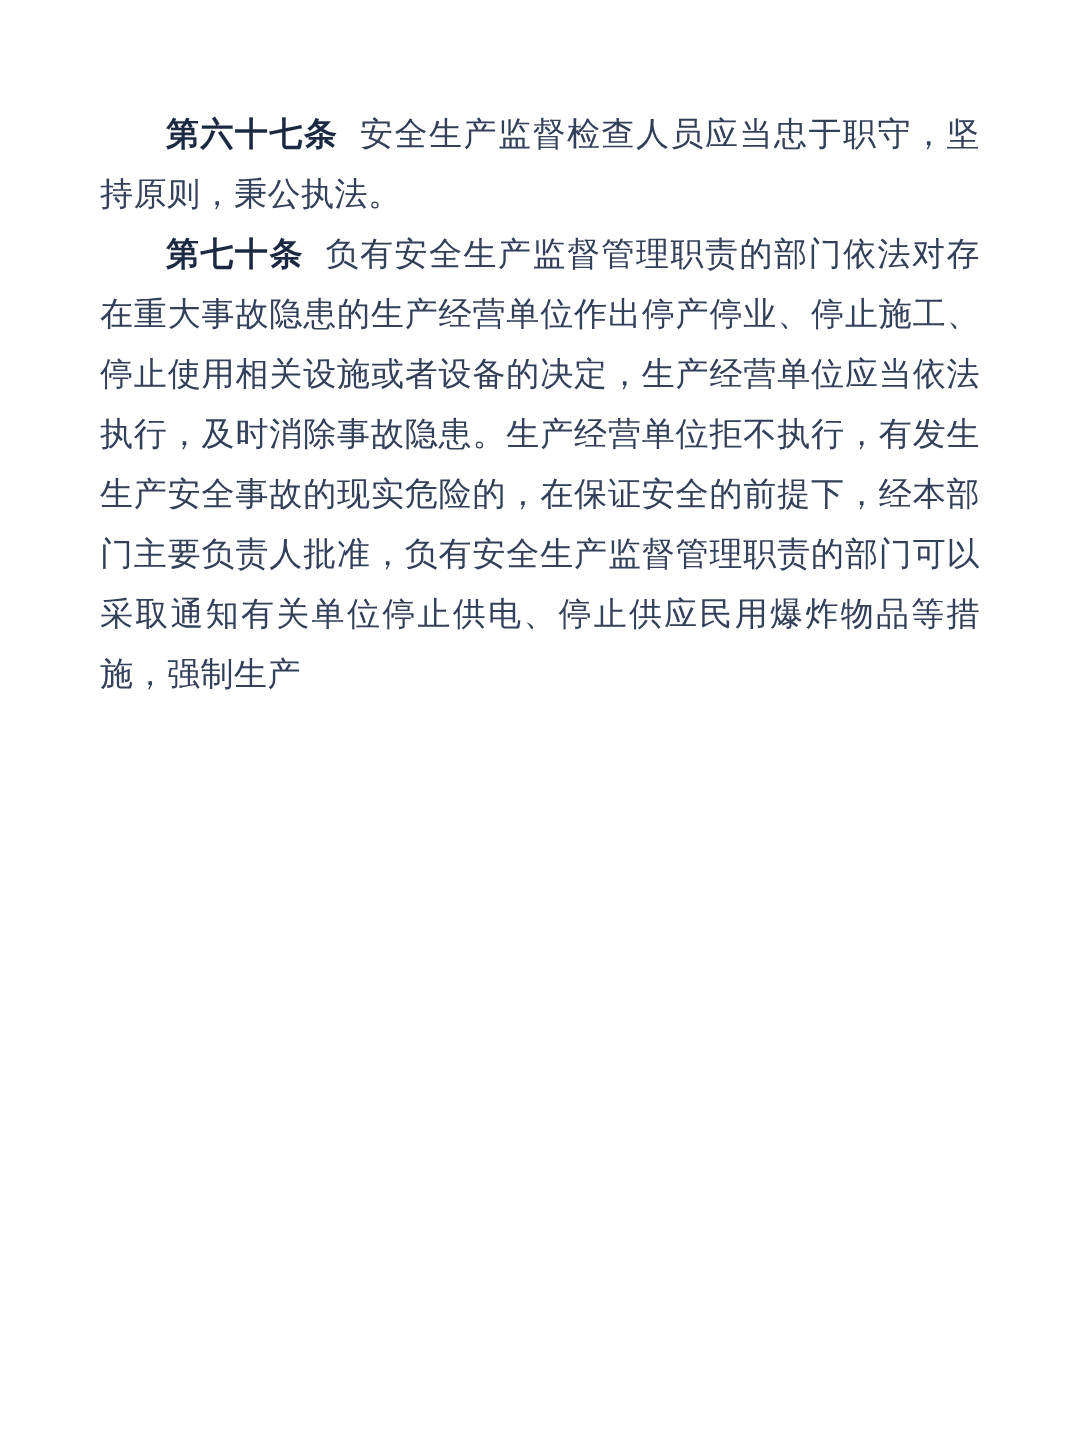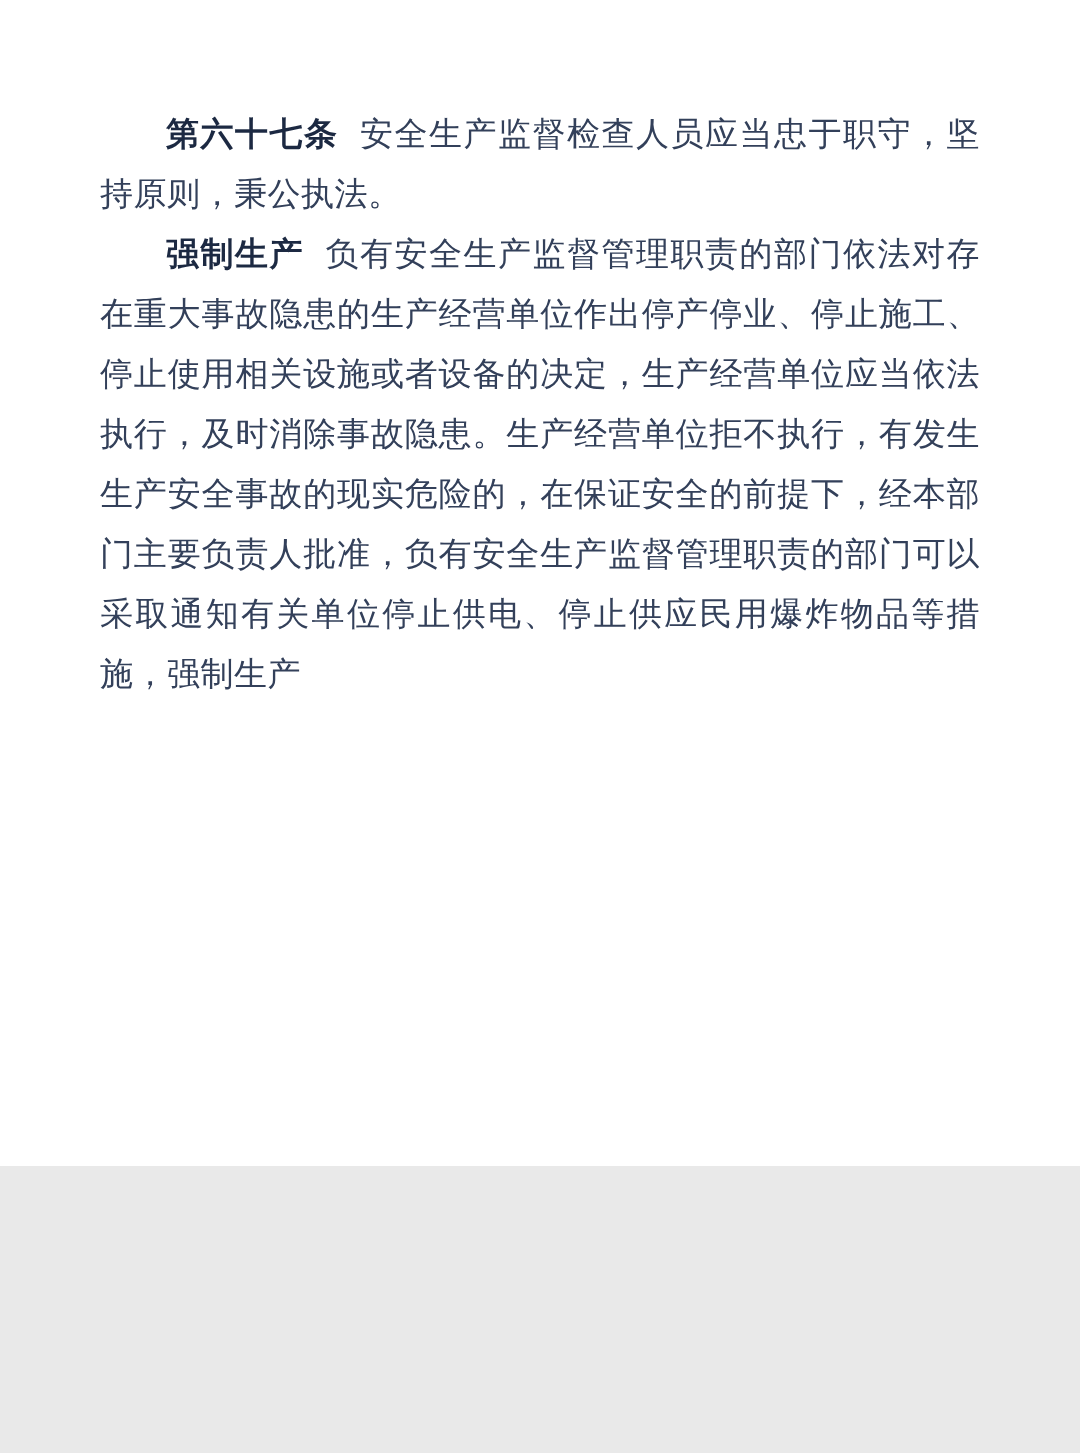--- a/index.html
+++ b/index.html
@@ -3,21 +3,21 @@
 <meta charset="utf-8">
 <style>
   html, body {
     margin: 0;
     padding: 0;
     background: #e9e9e9;
   }
   .page {
     position: relative;
     width: 1080px;
-    height: 1166px;
+    height: 1453px;
     margin: 0 auto;
     background: #ffffff;
     box-sizing: border-box;
     padding: 104px 100px 0 100px;
     overflow: hidden;
     font-family: "Liberation Serif", "DejaVu Serif", serif;
   }
   .doc-body {
     width: 880px;
     color: #33405a;
@@ -41,15 +41,15 @@
 </head>
 <body>
 
 <div class="page" style="background: rgb(255, 255, 255);">
   <div class="doc-body" style="color: rgb(51, 64, 90);">
   <p><b class="article-number" style="color: rgb(28, 41, 66);">第六十七条</b><span>安全生产监督检查人员应当忠于职守，坚持原则，秉公执法。</span></p>
 
 
 
 
-  <p><b class="article-number" style="color: rgb(28, 41, 66);">强制生产</b><span>负有安全生产监督管理职责的部门依法对存在重大事故隐患的生产经营单位作出停产停业、停止施工、停止使用相关设施或者设备的决定，生产经营单位应当依法执行，及时消除事故隐患。生产经营单位拒不执行，有发生生产安全事故的现实危险的，在保证安全的前提下，经本部门主要负责人批准，负有安全生产监督管理职责的部门可以采取通知有关单位停止供电、停止供应民用爆炸物品等措施，强制生产</span></p>
+  <p><b class="article-number" style="color: rgb(28, 41, 66);">第七十条</b><span>负有安全生产监督管理职责的部门依法对存在重大事故隐患的生产经营单位作出停产停业、停止施工、停止使用相关设施或者设备的决定，生产经营单位应当依法执行，及时消除事故隐患。生产经营单位拒不执行，有发生生产安全事故的现实危险的，在保证安全的前提下，经本部门主要负责人批准，负有安全生产监督管理职责的部门可以采取通知有关单位停止供电、停止供应民用爆炸物品等措施，强制生产</span></p>
 </div>
 </div>
 
 </body></html>

